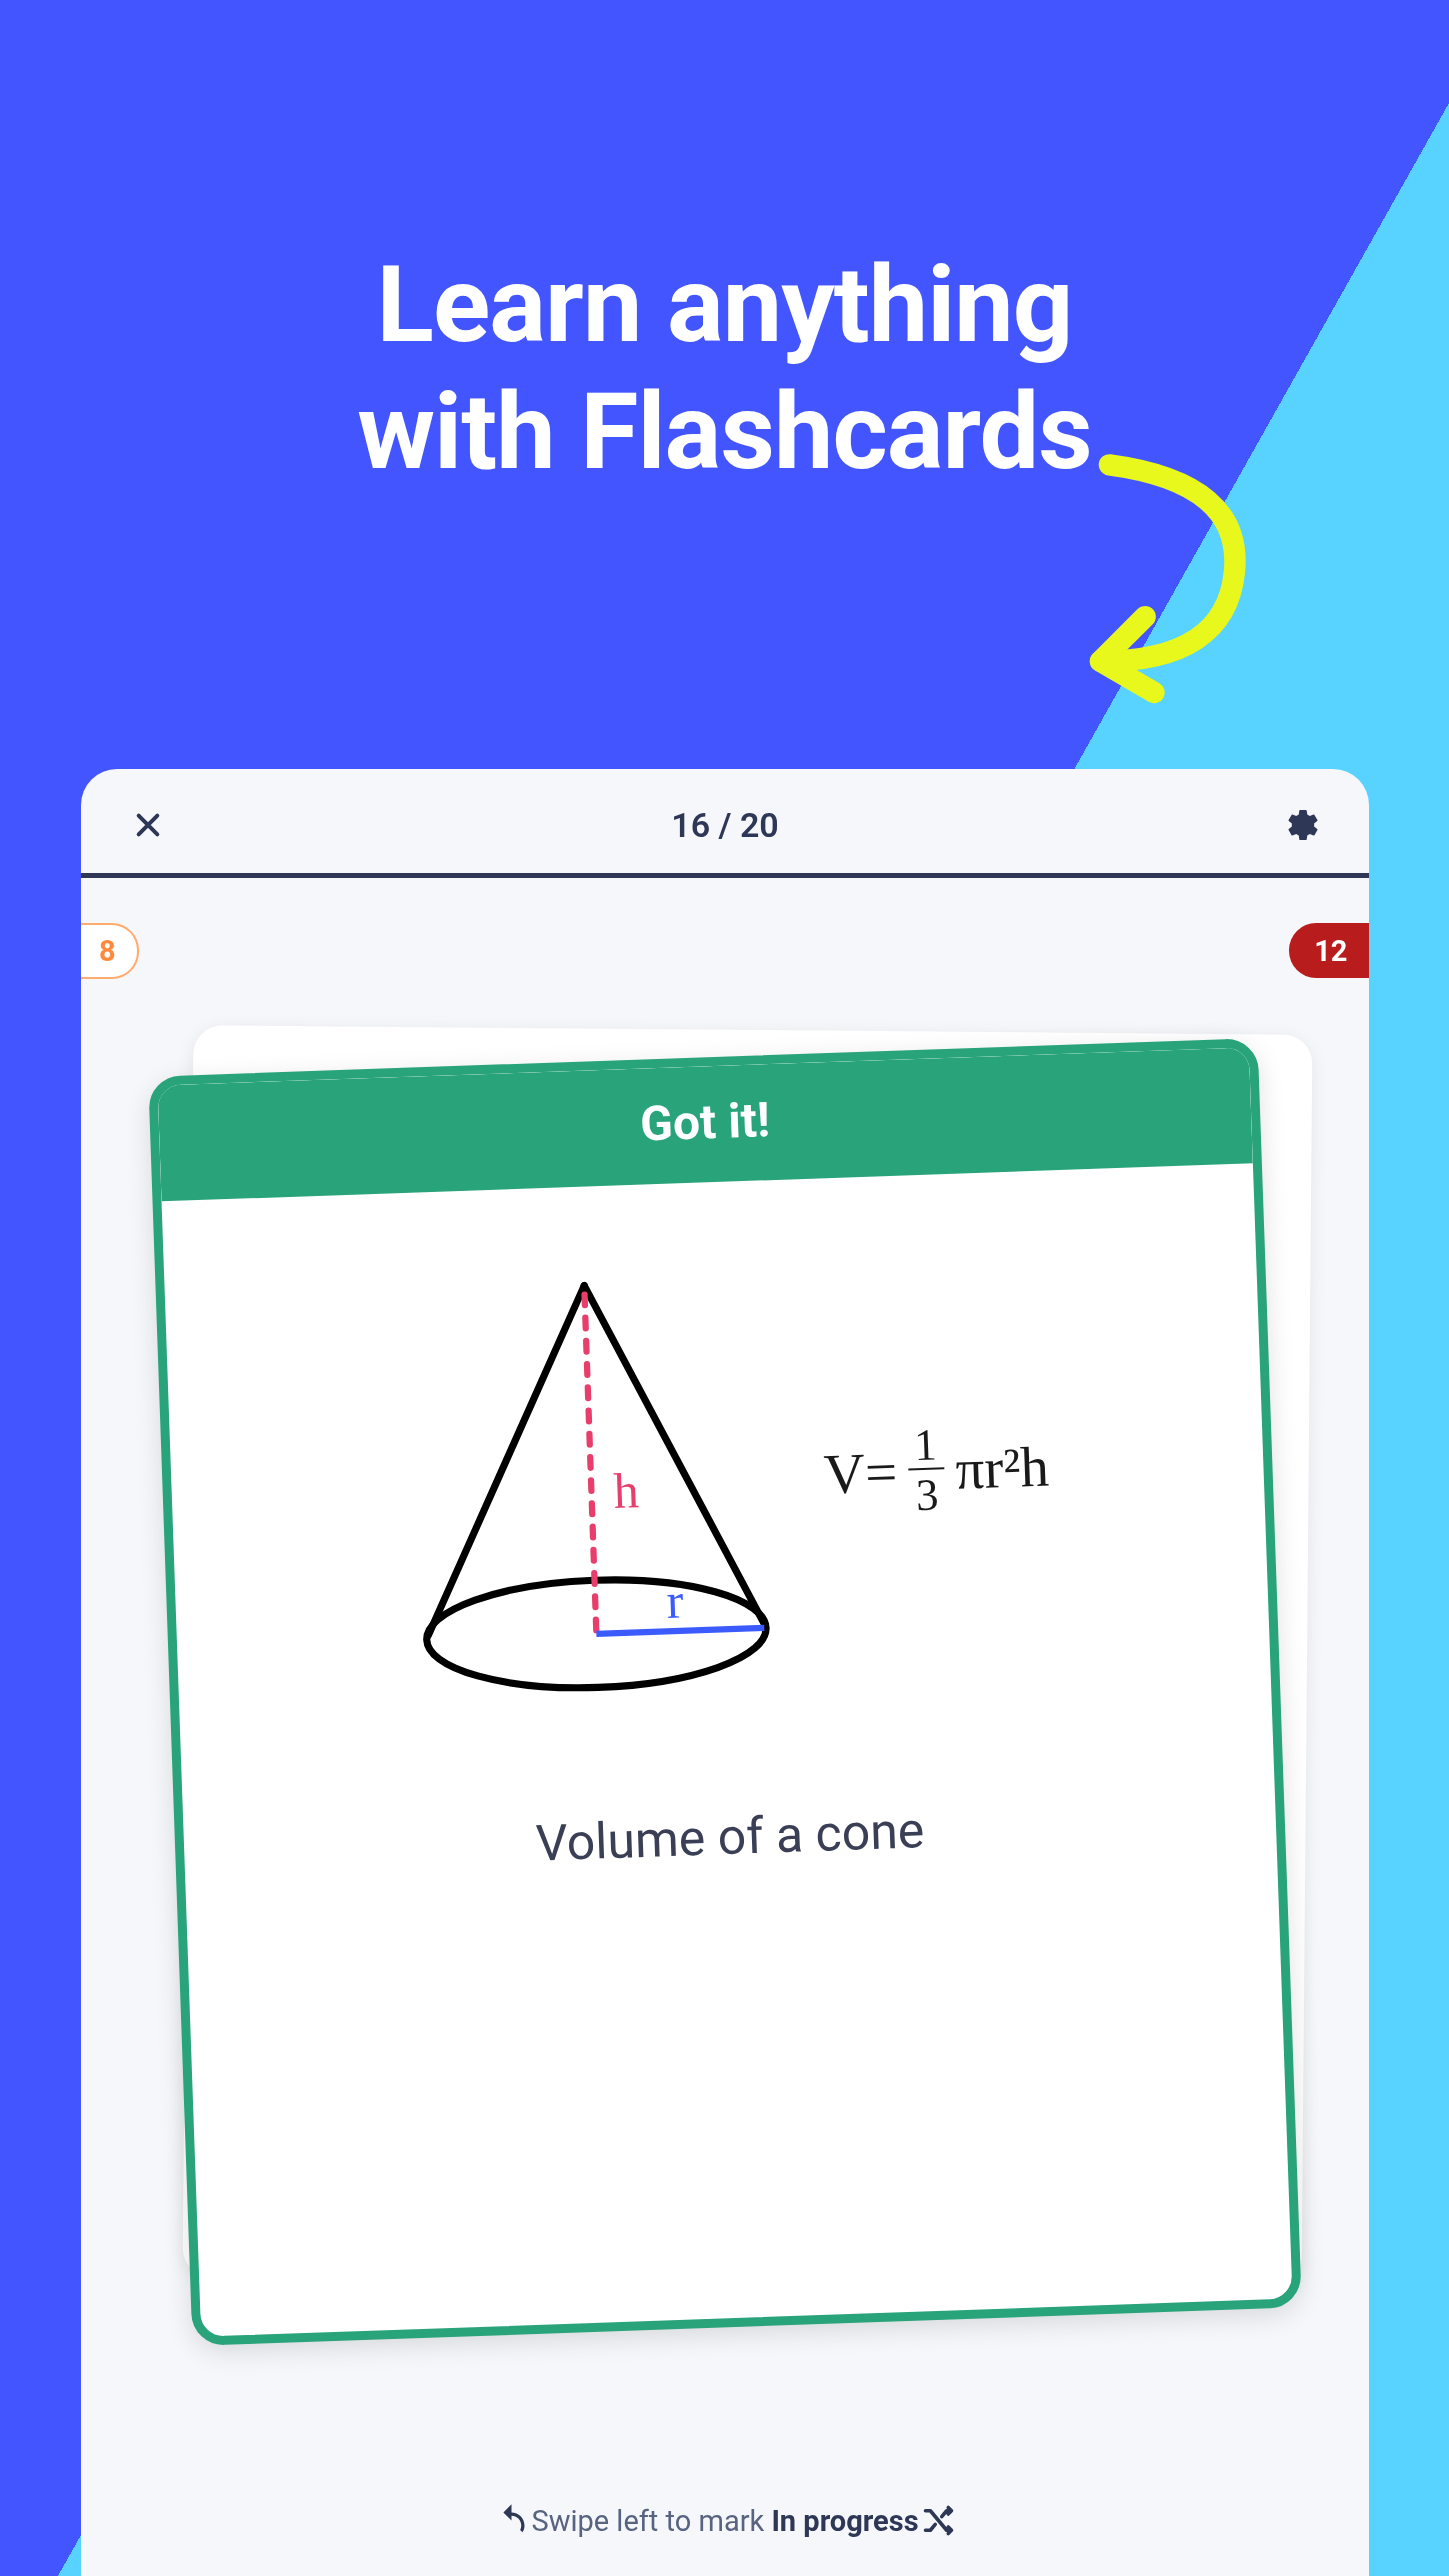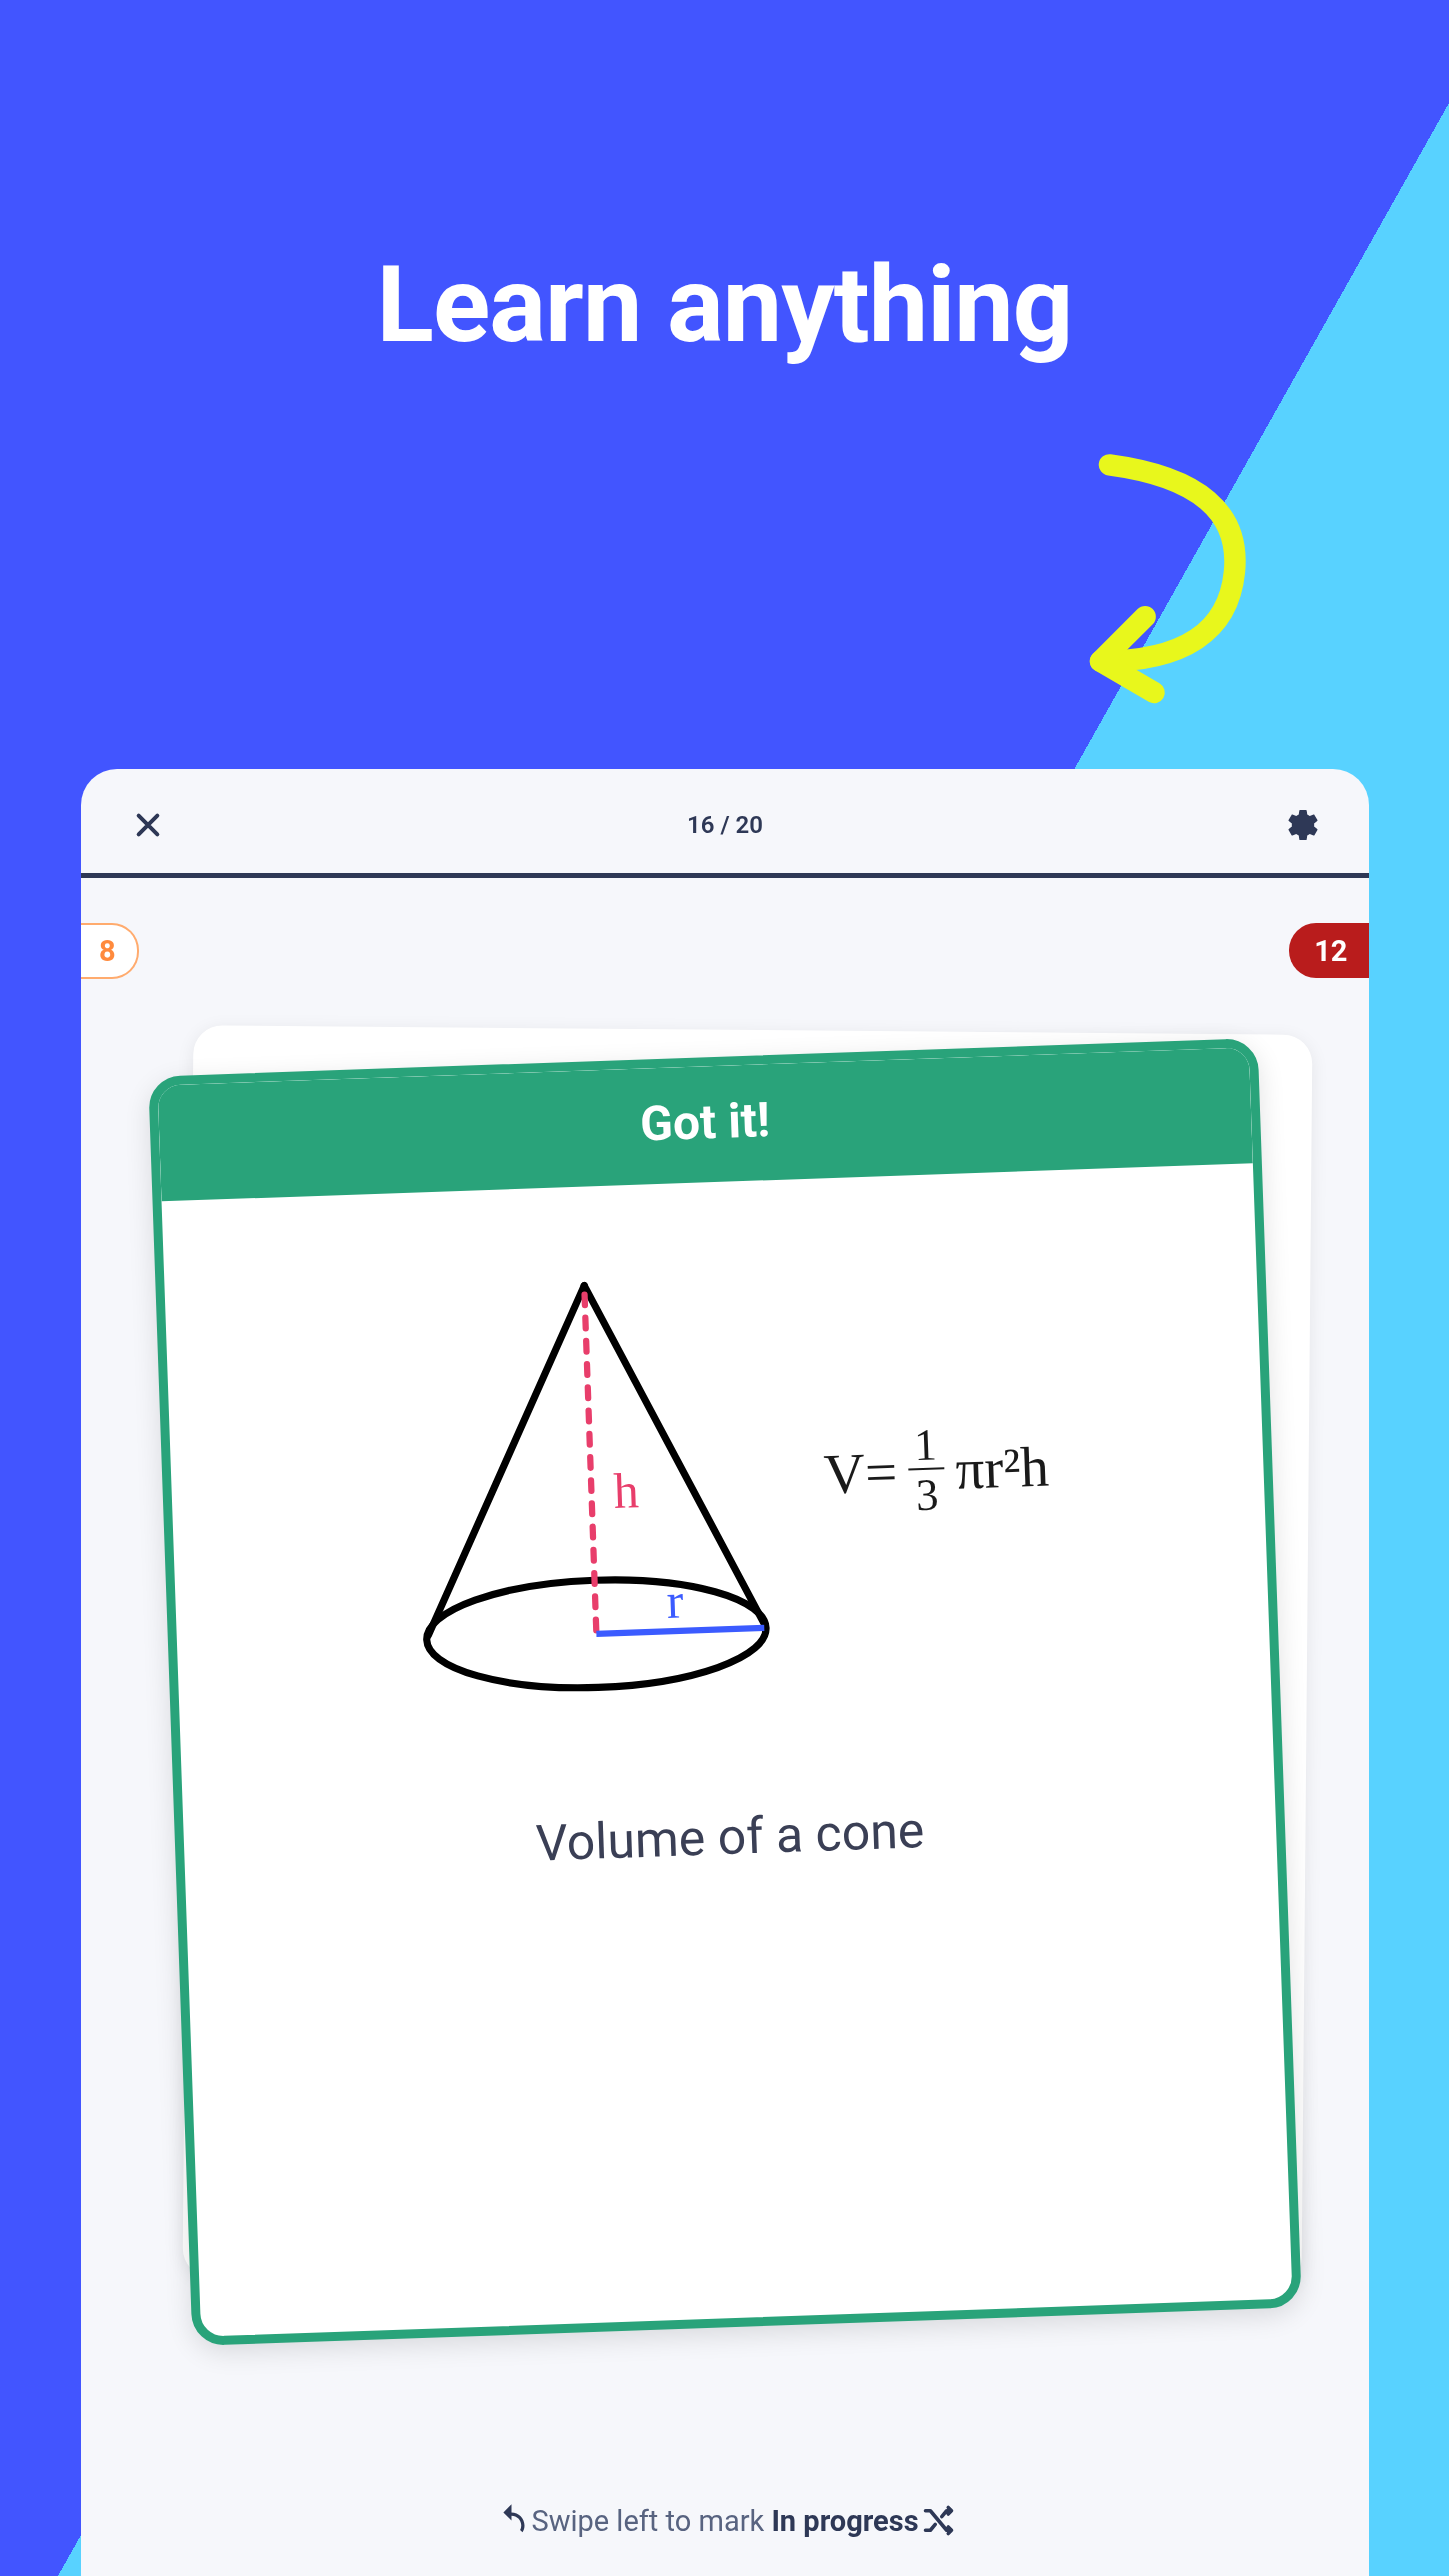--- a/index.html
+++ b/index.html
@@ -66,21 +66,21 @@
   height: 43px;
   display: flex;
   align-items: center;
   justify-content: center;
   cursor: pointer;
 }
 
 .close-btn svg { width: 32px; height: 32px; }
 
 .progress-text {
-  font-size: 24px;
+  font-size: 34px;
   font-weight: 600;
   color: #2E3856;
   text-align: center;
 }
 
 .settings-btn {
   width: 43px;
   height: 43px;
   display: flex;
   align-items: center;
@@ -237,20 +237,21 @@
 
 .footer-text strong { font-weight: 700; color: #2E3856; }
 </style>
 </head>
 <body>
 
 <div class="bg-diagonal"></div>
 
 <div class="hero-title">
   <div>Learn anything</div>
+  <div>with Flashcards</div>
 </div>
 
 <div class="arrow-decoration">
   <svg width="250" height="286" viewBox="0 0 280 320">
     <path d="M 80 40 Q 230 60 220 160 Q 210 260 70 260" stroke="#E8F71C" stroke-width="24" fill="none" stroke-linecap="round"></path>
     <path d="M 70 260 L 120 210 M 70 260 L 130 295" stroke="#E8F71C" stroke-width="24" fill="none" stroke-linecap="round"></path>
   </svg>
 </div>
 
 <div class="app-panel">

